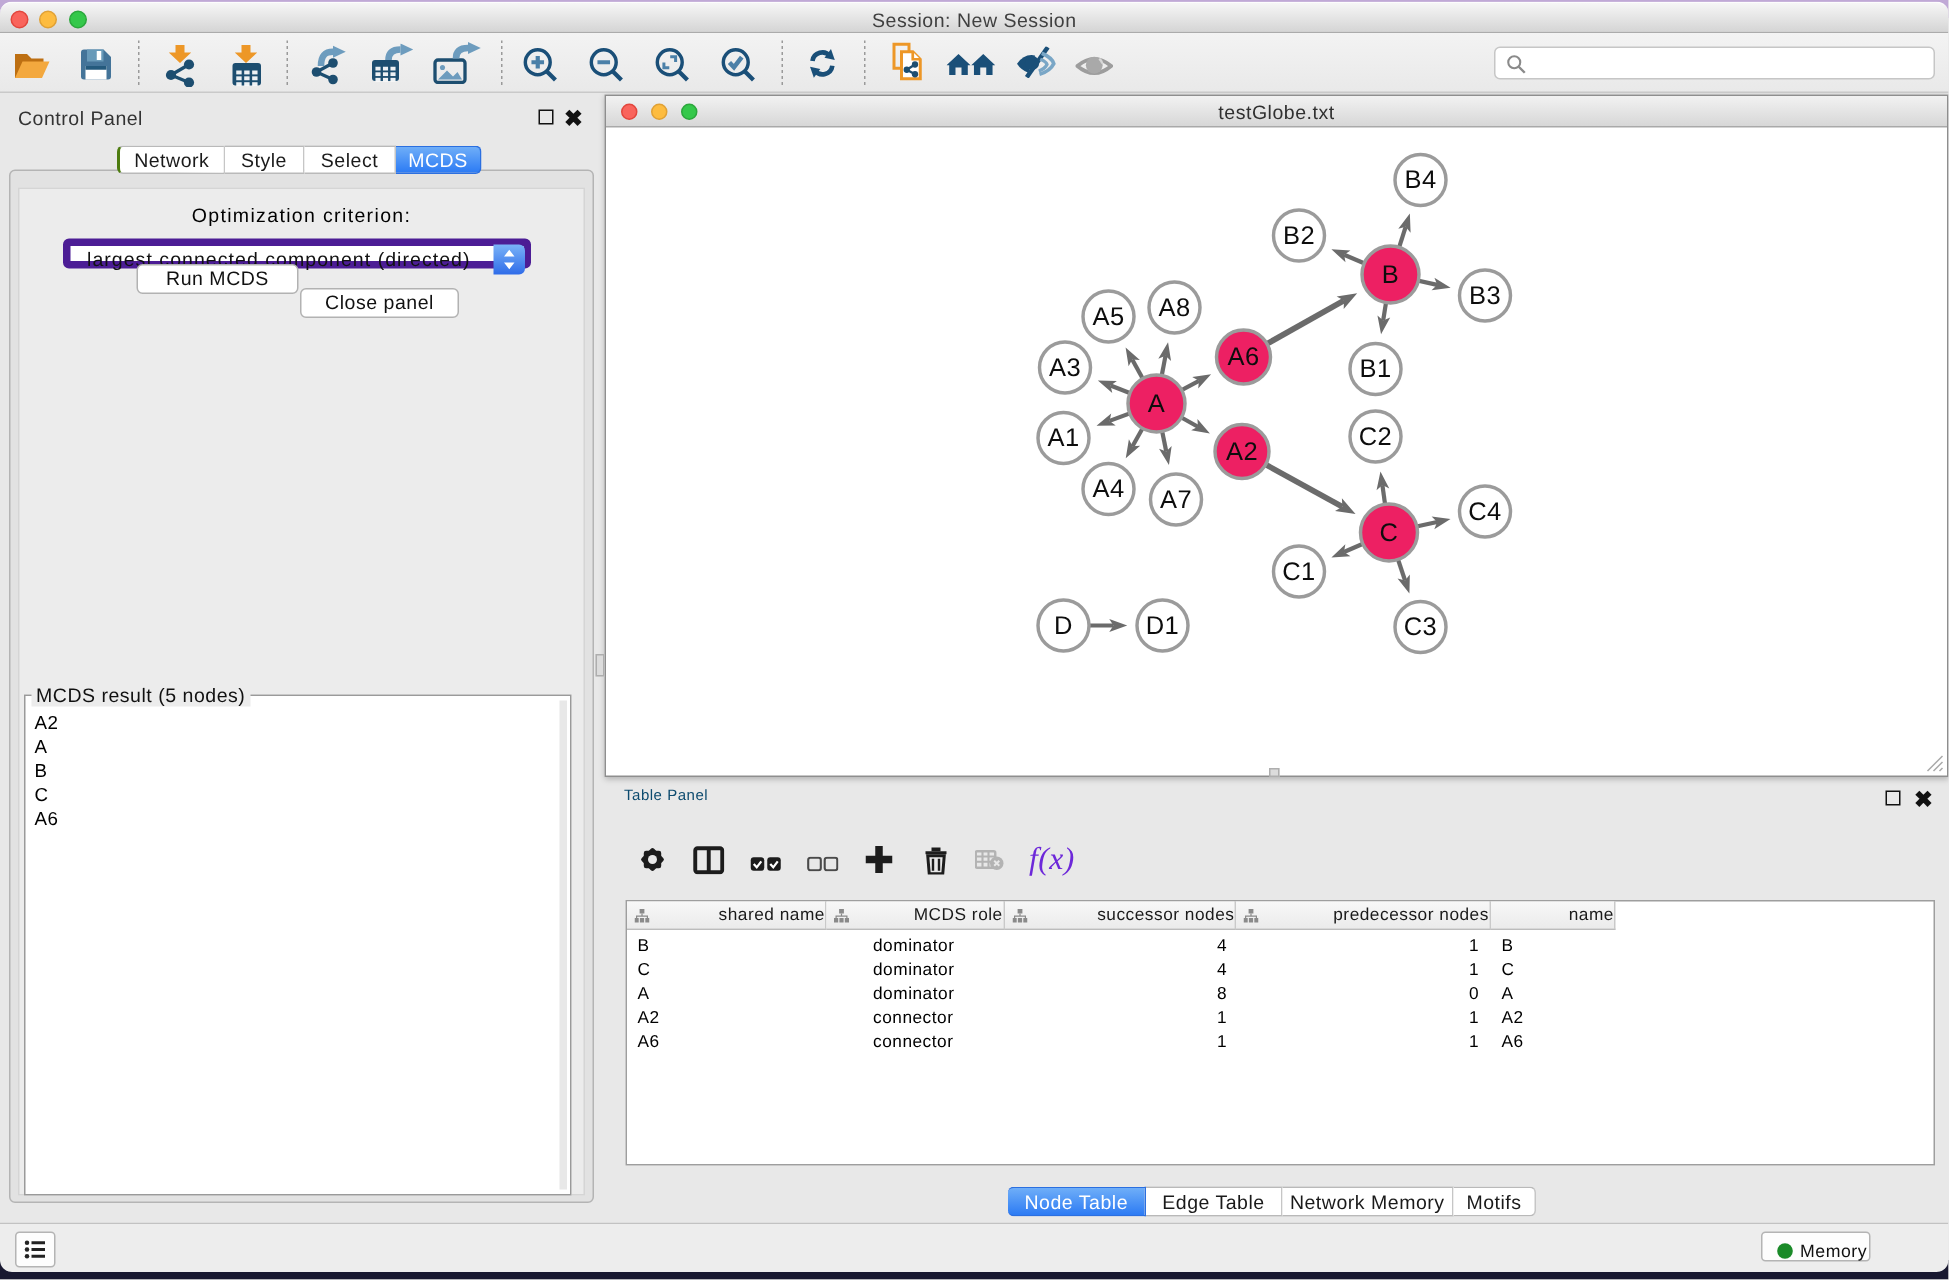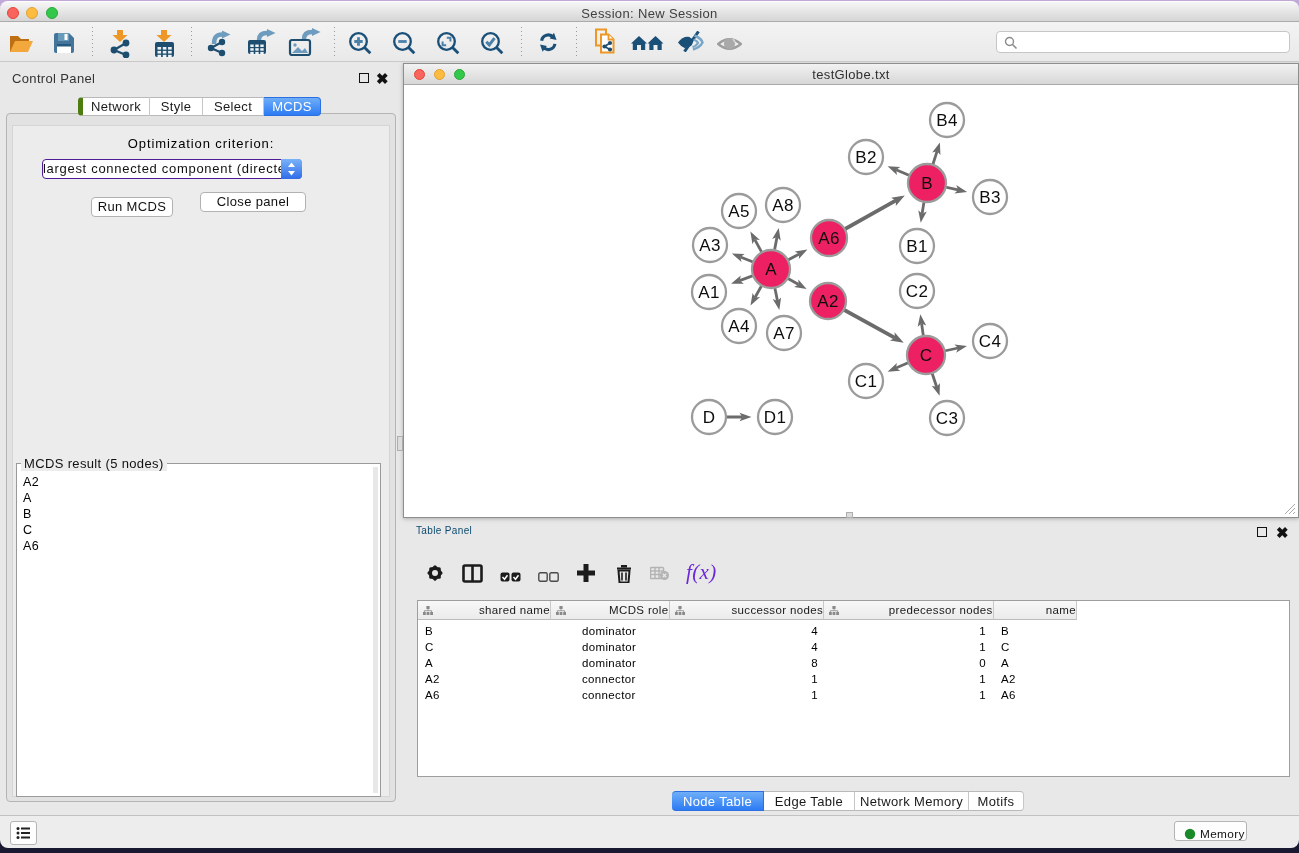--- a/index.html
+++ b/index.html
@@ -14,25 +14,25 @@
 #toolbar{left:0;top:22px;z-index:2;width:1299px;height:40px;background:linear-gradient(#f3f3f3,#e9e9e9);border-bottom:1px solid #c9c9c9}
 .tbi{position:absolute;top:7px}
 .tsep{position:absolute;top:5px;width:1px;height:30px;background-image:repeating-linear-gradient(#9a9a9a 0 1.4px,transparent 1.4px 4px)}
 #search{left:996px;top:9px;width:294px;height:22px;background:#fff;border:1px solid #c6c6c6;border-radius:4px}
 
 #cp-title{left:12px;top:71px;font-size:13px;color:#333}
 #cp-pane{left:6px;top:113px;width:390px;height:689px;border:1px solid #b4b4b4;border-radius:4px;background:#e2e2e2}
 #cp-inner{left:12px;top:125px;width:378px;height:672px;background:#ececec;border:1px solid #d5d5d5}
 #tabs-cp{left:78px;top:97px;height:19px}
 .seg{position:absolute;top:0;height:19px;background:#fff;border-top:1px solid #b9b9b9;border-bottom:1px solid #b9b9b9;border-right:1px solid #c6c6c6;color:#1a1a1a;font-size:13px;text-align:center;line-height:18px}
-.seg.first{border-left:5px solid #4d7c0f;border-radius:4px 0 0 4px}
+.seg.first{border-left:2px solid #4d7c0f;border-radius:4px 0 0 4px}
 .seg.last{border-right:1px solid #b9b9b9;border-radius:0 4px 4px 0}
 .seg.sel{background:linear-gradient(#6faef8,#2c7bf4);color:#fff;border-color:#2b6fe0}
 #optlabel{left:12px;top:136px;width:378px;text-align:center;font-size:13px;color:#000000;letter-spacing:.9px}
-#combo{left:42px;top:159px;width:260px;height:20px;background:#fff;border:1px solid #4c1d95;border-radius:4px;font-size:13px;line-height:18px;color:#111;letter-spacing:.7px}
+#combo{left:42px;top:159px;width:312px;height:20px;background:#fff;border:5px solid #4c1d95;border-radius:4px;font-size:13px;line-height:18px;padding-left:11px;color:#111;letter-spacing:.7px}
 #combo-btn{right:-1px;top:-1px;width:21px;height:20px;border-radius:0 4px 4px 0;background:linear-gradient(#7ab3f8,#2f6ce8);position:absolute}
 .btn{position:absolute;height:20px;background:#fff;border:1px solid #b2b2b2;border-radius:4px;font-size:13px;text-align:center;line-height:18px;color:#111}
 
 #mcds-fs{left:16px;top:463px;width:365px;height:334px;border:1px solid #9a9a9a;background:#fff}
 #mcds-legend{left:21px;top:456px;background:#ececec;font-size:13px;color:#111;padding:0 3px}
 #mcds-list{left:6px;top:10px;font-size:12.5px;color:#000;line-height:16px;position:absolute}
 #mcds-sb{right:2px;top:3px;bottom:3px;width:5px;background:#e8e8e8;position:absolute}
 
 #netwin{left:403px;top:63px;width:896px;height:455px;background:#fff;border:1px solid #8e8e8e;box-shadow:0 1px 4px rgba(0,0,0,.25)}
 #net-tb{left:0;top:0;width:100%;height:21px;background:linear-gradient(#f2f2f2,#d7d7d7);border-bottom:1px solid #a9a9a9;position:absolute}
@@ -207,21 +207,21 @@
   <div class="seg" style="left:72px;width:53px">Style</div>
   <div class="seg" style="left:125px;width:61px">Select</div>
   <div class="seg last sel" style="left:186px;width:57px">MCDS</div>
 </div>
 <div class="abs" id="optlabel">Optimization criterion:</div>
 <div class="abs" id="combo">largest connected component (directed)
   <div id="combo-btn"><svg width="21" height="20" viewBox="0 0 21 20">
         <path d="M10.5 3.5 L14 8 H7 Z M10.5 16.5 L14 12 H7 Z" fill="#fff"></path>
       </svg></div>
 </div>
-<div class="btn" style="left:91px;top:197px;width:82px">Run MCDS</div>
+<div class="btn" style="left:91px;top:176px;width:108px">Run MCDS</div>
 <div class="btn" style="left:200px;top:192px;width:106px">Close panel</div>
 <div class="abs" id="mcds-fs">
   <div id="mcds-list">A2<br>A<br>B<br>C<br>A6</div>
   <div id="mcds-sb"></div>
 </div>
 <div class="abs" id="mcds-legend">MCDS result (5 nodes)</div>
 
 <div class="abs" id="netwin">
   <div id="net-tb">
     <div class="abs" style="left:10px;top:5px;width:11px;height:11px;border-radius:50%;background:#f9645c;border:1px solid #e2463d"></div>

